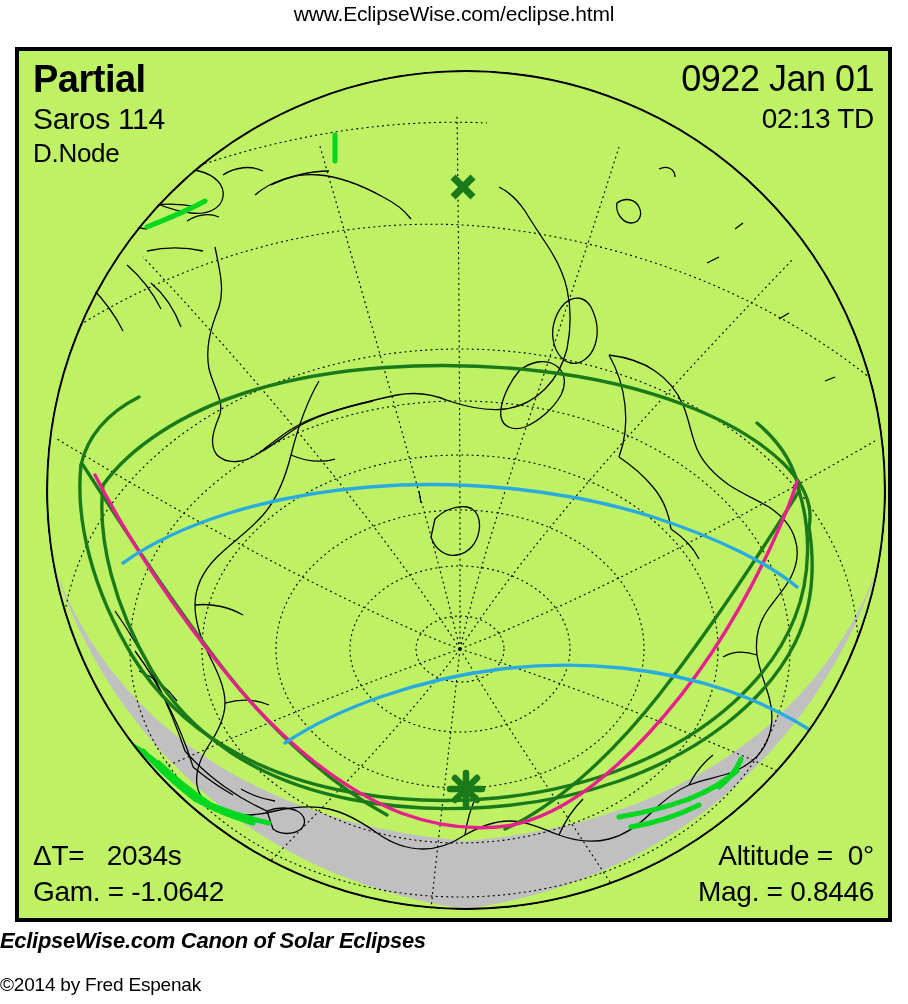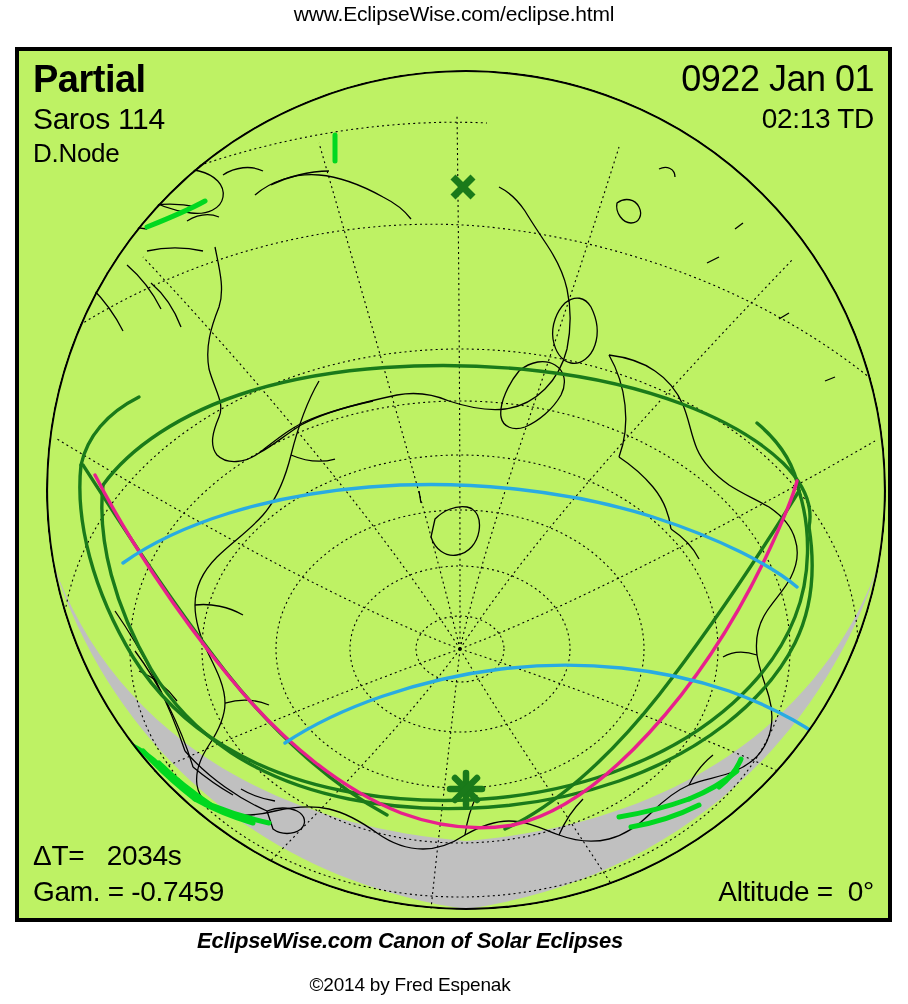--- a/index.html
+++ b/index.html
@@ -22,21 +22,21 @@
   .t-type{font-size:38px;font-weight:bold;line-height:44px;letter-spacing:-0.5px;}
   .t-date{font-size:36px;font-weight:normal;line-height:44px;letter-spacing:-0.5px;}
   .t-saros{font-size:30px;line-height:36px;letter-spacing:-0.3px;}
   .t-time{font-size:28px;line-height:36px;letter-spacing:-0.3px;}
   .t-node{font-size:26px;line-height:32px;letter-spacing:-0.3px;}
   .stat{position:absolute;z-index:5;font-size:28px;line-height:36px;letter-spacing:-0.3px;}
   #stat-left{left:14px;bottom:8px;}
   #stat-right{right:14px;bottom:8px;text-align:right;}
   .stat-row{white-space:pre;}
   #footer{
-    position:absolute;left:0;top:928px;width:820px;text-align:center;
+    position:absolute;left:0;top:928px;width:820px;
   }
   #footer-title{font-size:22px;font-weight:bold;font-style:italic;letter-spacing:-0.3px;}
   #footer-copy{font-size:19px;letter-spacing:-0.2px;margin-top:20px;}
 </style>
 </head>
 <body>
 
 <div id="url-bar">www.EclipseWise.com/eclipse.html</div>
 
 <div id="frame">
@@ -315,25 +315,26 @@
     <div class="t-node">D.Node</div>
   </div>
 
   <div class="hdr" id="hdr-right">
     <div class="t-date">0922 Jan 01</div>
     <div class="t-time">02:13 TD</div>
   </div>
 
   <div class="stat" id="stat-left">
     <div class="stat-row"><span>ΔT=</span>   <span>2034s</span></div>
-    <div class="stat-row"><span>Gam. =</span> <span>-0.7459</span></div>
+    <div class="stat-row"><span>Gam. =</span> <span>-1.0642</span></div>
   </div>
 
   <div class="stat" id="stat-right">
     <div class="stat-row"><span>Altitude =</span>  <span>0°</span></div>
+    <div class="stat-row"><span>Mag. =</span> <span>0.8446</span></div>
   </div>
 
 </div>
 
 <div id="footer">
   <div id="footer-title">EclipseWise.com Canon of Solar Eclipses</div>
   <div id="footer-copy">©2014 by Fred Espenak</div>
 </div>
 
 </body></html>

